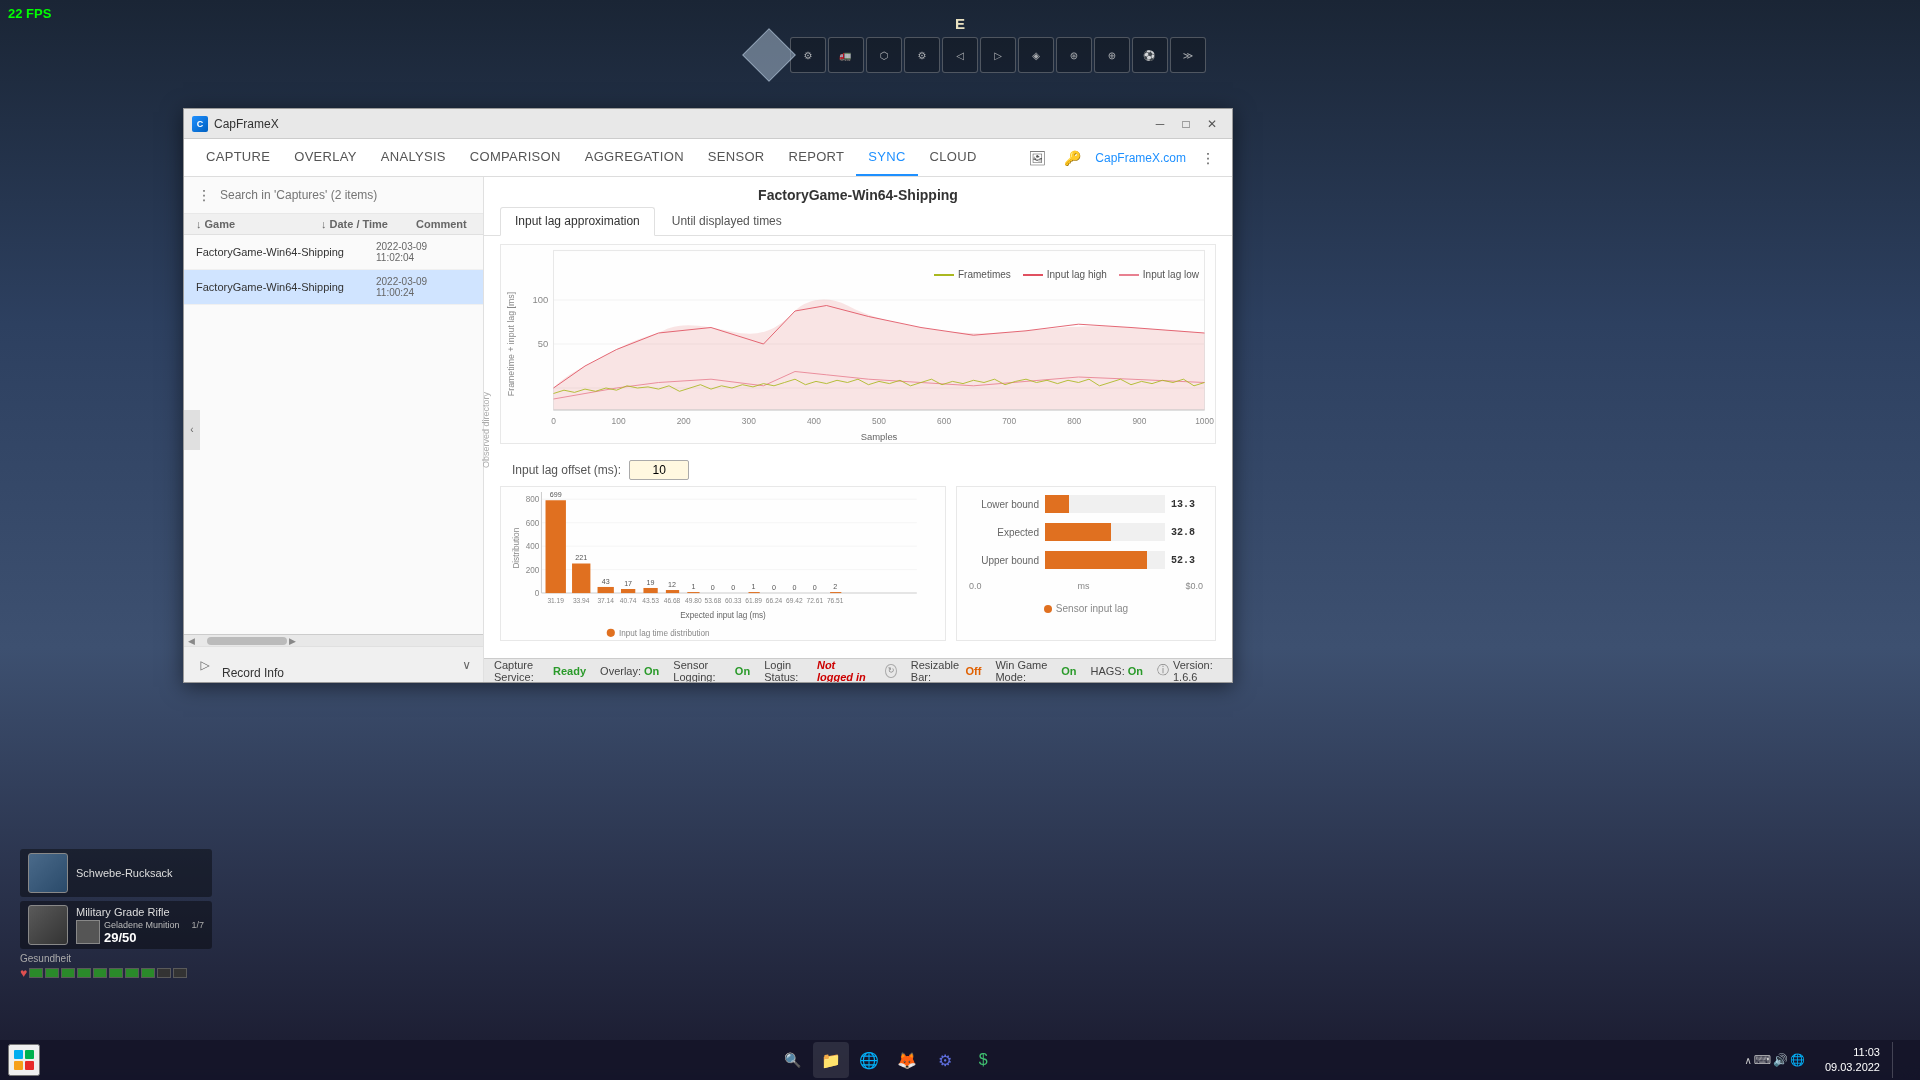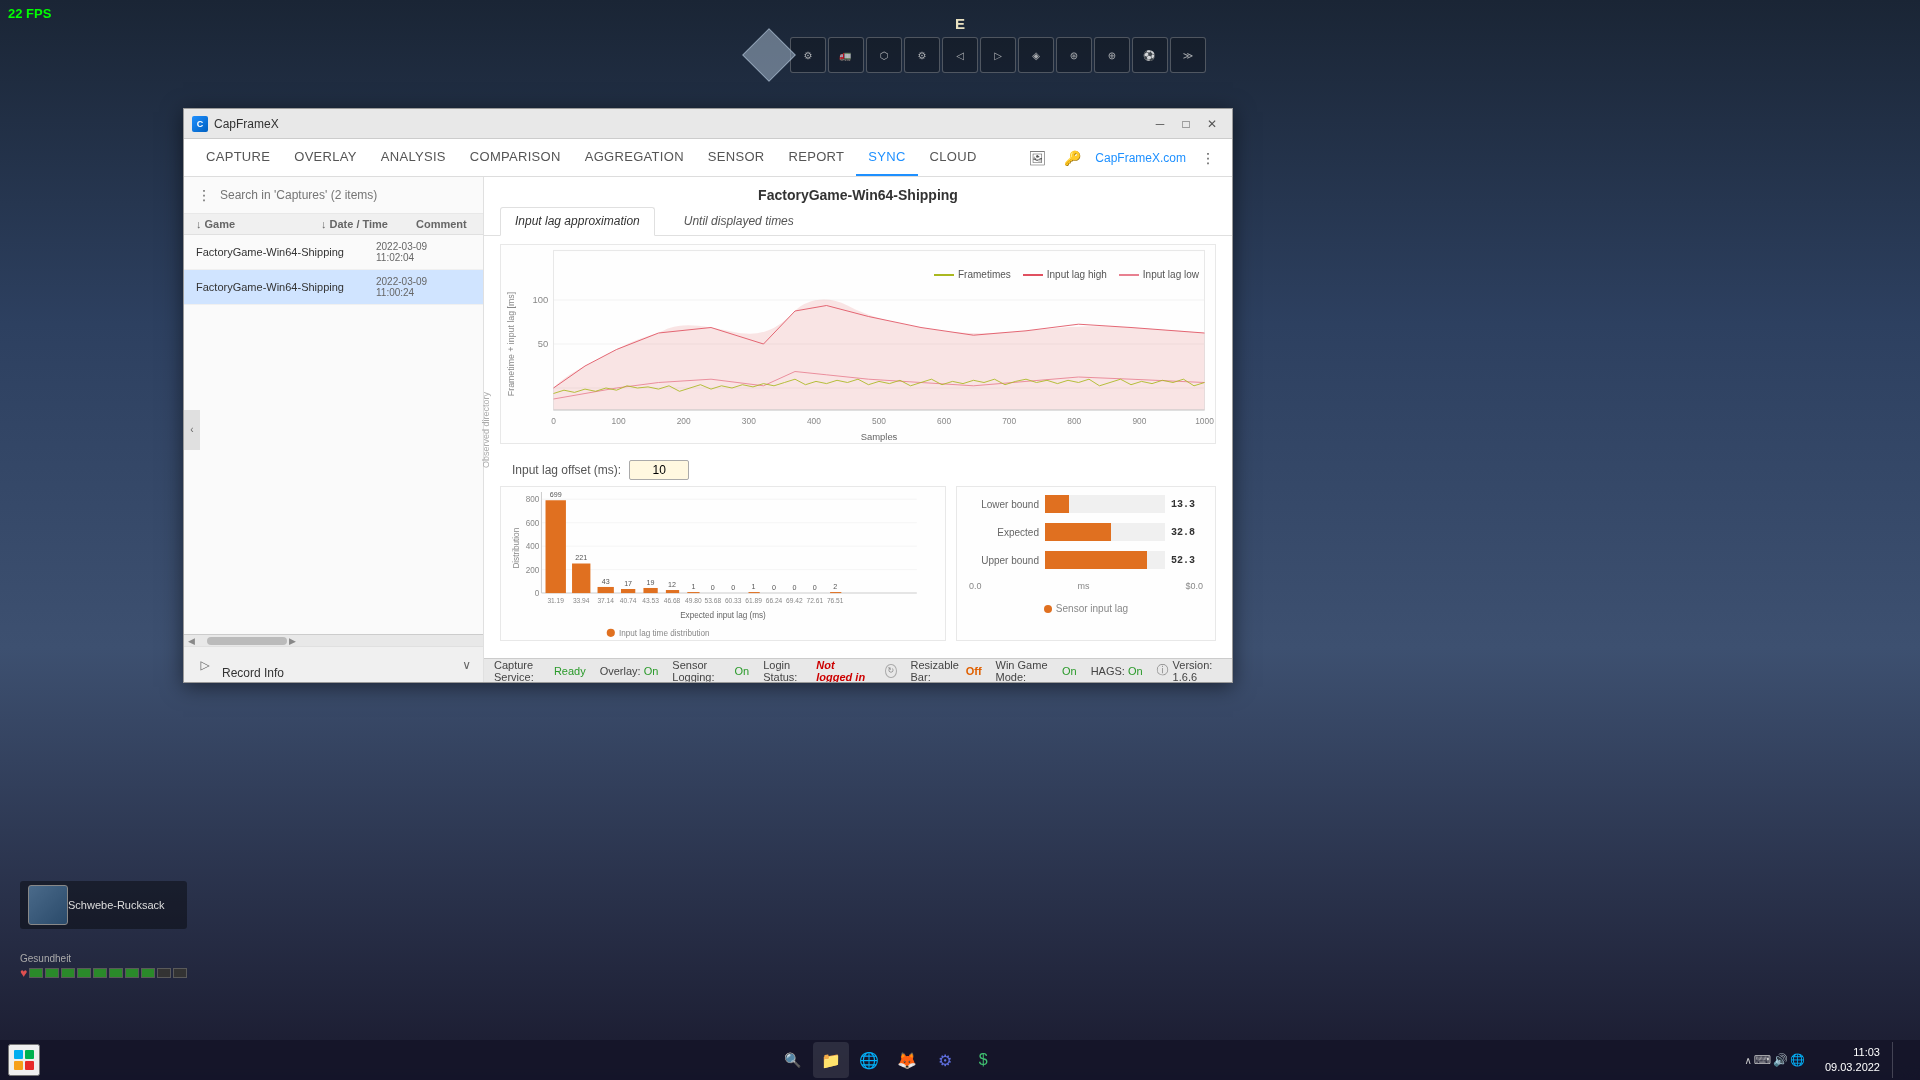--- a/index.html
+++ b/index.html
@@ -61,22 +61,22 @@
       position: absolute;
       bottom: 100px;
       left: 20px;
       z-index: 5;
       color: white;
     }
 
     .inventory-item {
       display: flex;
       align-items: center;
-      gap: 0;
-      margin-bottom: 24px;
+      gap: 8px;
+      margin-bottom: 4px;
       background: rgba(0,0,0,0.4);
       padding: 4px 8px;
       border-radius: 3px;
     }
 
     .item-icon {
       width: 40px;
       height: 40px;
       background: rgba(100,80,60,0.8);
       border: 1px solid #888;
@@ -359,24 +359,23 @@
     .chart-title {
       padding: 10px 16px 4px;
       font-size: 14px;
       font-weight: 600;
       color: #333;
       text-align: center;
     }
 
     .chart-tabs {
       display: flex;
-      gap: 12px;
+      gap: 0;
       padding: 0 16px;
       border-bottom: 1px solid #e0e0e0;
-      font-style: italic;
     }
 
     .chart-tab {
       padding: 6px 14px;
       font-size: 12px;
       color: #555;
       cursor: pointer;
       border: 1px solid transparent;
       border-radius: 3px 3px 0 0;
       margin-right: 2px;
@@ -484,21 +483,21 @@
       font-size: 11px;
       color: #444;
     }
 
     .status-item {
       display: flex;
       align-items: center;
       gap: 3px;
     }
 
-    .status-green { color: #2a9a2a; font-weight: 400; }
+    .status-green { color: #2a9a2a; font-weight: 700; }
     .status-red { color: #cc0000; font-weight: 600; font-style: italic; }
     .status-orange { color: #e06000; font-weight: 600; }
 
     .status-right {
       margin-left: auto;
       display: flex;
       align-items: center;
       gap: 4px;
     }
 
@@ -686,20 +685,34 @@
     </div>
   </div>
 </div>
 
 <div class="bottom-left-hud">
   <div class="inventory-item">
     <div class="item-icon" style="background:linear-gradient(135deg,#4a6a8a,#2a4a6a);"></div>
     <div>
       <div class="item-name">Schwebe-Rucksack</div>
     </div>
+  </div>
+  <div class="inventory-item">
+    <div class="item-icon" style="background:linear-gradient(135deg,#5a5a5a,#333);"></div>
+    <div>
+      <div class="item-name">Military Grade Rifle</div>
+      <div style="display:flex; align-items:center; gap:4px; margin-top:2px;">
+        <div style="width:24px;height:24px;background:#555;border:1px solid #888;"></div>
+        <div>
+          <div style="font-size:9px;color:#bbb;">Geladene Munition</div>
+          <div style="font-size:13px;color:#fff;font-weight:bold;">29/50</div>
+        </div>
+      </div>
+    </div>
+    <div style="font-size:9px;color:#aaa;margin-left:4px;">1/7</div>
   </div>
   <div>
     <div style="font-size:10px;color:#aaa;margin-bottom:2px;">Gesundheit</div>
     <div class="health-bar">
       <span style="color:#e05050;font-size:12px;">♥</span>
       <div class="health-segment"></div>
       <div class="health-segment"></div>
       <div class="health-segment"></div>
       <div class="health-segment"></div>
       <div class="health-segment"></div>

